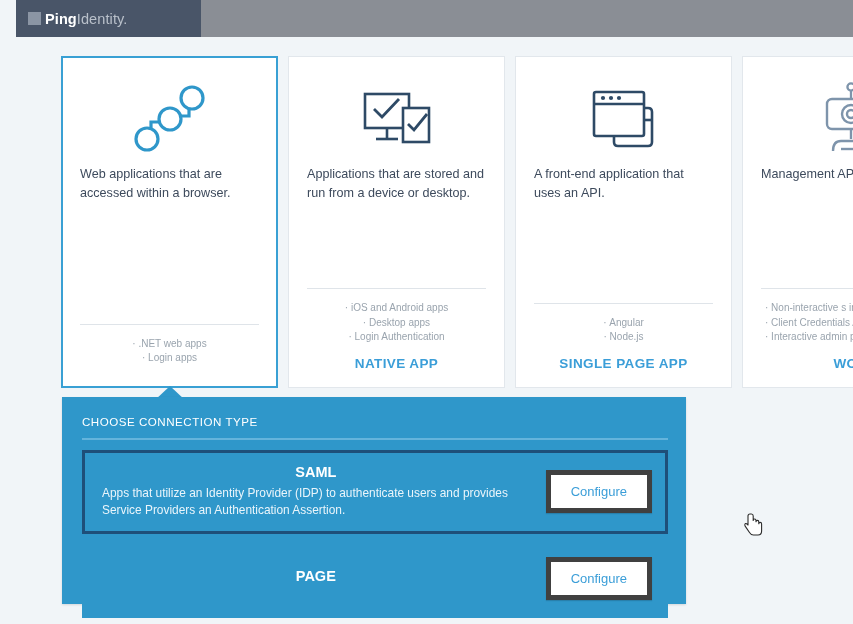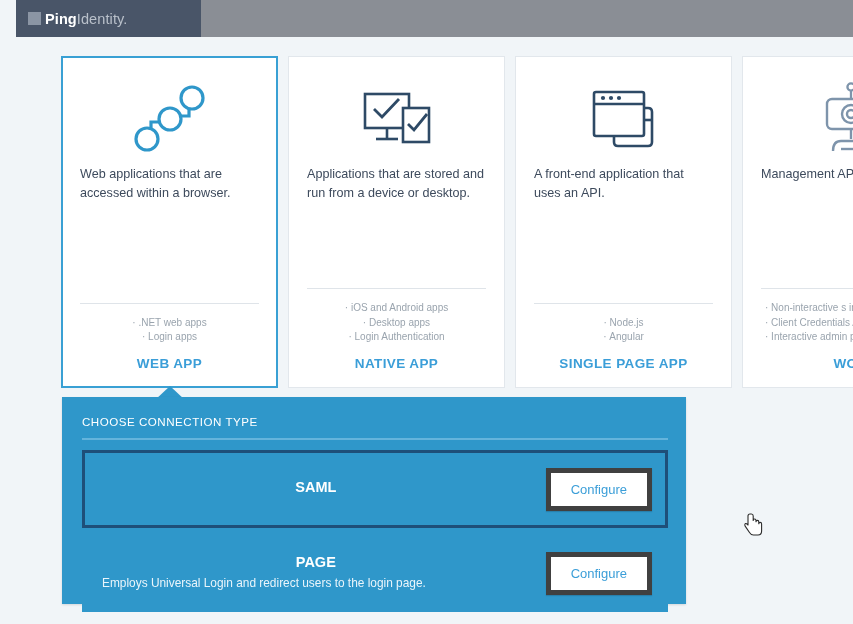--- a/index.html
+++ b/index.html
@@ -176,21 +176,20 @@
           <circle cx="61" cy="14" r="11" stroke="#2f97ca" stroke-width="3.2" fill="#fff"></circle>
         </svg>
       </div>
       <div class="card-desc">Web applications that are accessed within a browser.</div>
       <div class="card-spacer"></div>
       <div class="card-rule"></div>
       <ul class="card-bullets">
         <li>.NET web apps</li>
         <li>Login apps</li>
       </ul>
-      <div class="card-link">WEB APP</div>
       <div class="selected-arrow"></div>
     </div>
 
     <div class="card">
       <div class="card-icon">
         <svg width="80" height="70" viewBox="0 0 80 70" fill="none">
           <rect x="8" y="10" width="44" height="34" stroke="#2e4a66" stroke-width="2.6" fill="#fff"></rect>
           <path d="M30 44 L30 54" stroke="#2e4a66" stroke-width="2.6"></path>
           <path d="M19 55 L41 55" stroke="#2e4a66" stroke-width="2.6"></path>
           <path d="M17 25 L25 33 L42 15" stroke="#2e4a66" stroke-width="2.8" fill="none"></path>
@@ -218,22 +217,22 @@
           <path d="M10 20 L60 20" stroke="#2e4a66" stroke-width="2.6"></path>
           <circle cx="19" cy="14" r="2.1" fill="#2e4a66"></circle>
           <circle cx="27" cy="14" r="2.1" fill="#2e4a66"></circle>
           <circle cx="35" cy="14" r="2.1" fill="#2e4a66"></circle>
         </svg>
       </div>
       <div class="card-desc">A front-end application that uses an API.</div>
       <div class="card-spacer"></div>
       <div class="card-rule"></div>
       <ul class="card-bullets">
+        <li>Angular</li>
         <li>Node.js</li>
-        <li>Angular</li>
       </ul>
       <div class="card-link">SINGLE PAGE APP</div>
     </div>
 
     <div class="card wide-cut">
       <div class="card-icon">
         <svg width="80" height="76" viewBox="0 0 80 76" fill="none">
           <circle cx="40" cy="6" r="3.6" stroke="#7e94ab" stroke-width="2.3" fill="#fff"></circle>
           <path d="M40 10 L40 18" stroke="#7e94ab" stroke-width="2.3"></path>
           <rect x="16" y="18" width="48" height="30" rx="5" stroke="#7e94ab" stroke-width="2.4" fill="#fff"></rect>
@@ -257,30 +256,30 @@
 
   </div>
 
   <div class="conn-panel">
     <div class="conn-title">CHOOSE CONNECTION TYPE</div>
     <div class="conn-divider"></div>
 
     <div class="conn-row highlight">
       <div class="conn-text">
         <div class="conn-name">SAML</div>
+        <div class="conn-sub">Apps that utilize an Identity Provider (IDP) to authenticate users and provides Service Providers an Authentication Assertion.</div>
       </div>
       <div class="conn-btn">Configure</div>
     </div>
 
     <div class="row-gap"></div>
 
     <div class="conn-row">
       <div class="conn-text">
         <div class="conn-name">PAGE</div>
-        <div class="conn-sub">Employs Universal Login and redirect users to the login page.</div>
       </div>
       <div class="conn-btn">Configure</div>
     </div>
   </div>
 
   <div class="cursor">
     <svg width="20" height="26" viewBox="0 0 20 26">
       <path d="M6 1 C4.6 1 4 2 4 3 L4 12 L3 11 C2 10 0.8 10.6 0.8 12 C0.8 12.8 1.2 13.4 2 14.4
                L5.5 19.5 C6.4 21 7.6 22 9.4 22 L14 22 C16.4 22 17.6 20.4 17.6 18 L17.6 11
                C17.6 10 17 9.4 16.2 9.4 C15.4 9.4 14.8 10 14.8 10.8 L14.8 9

